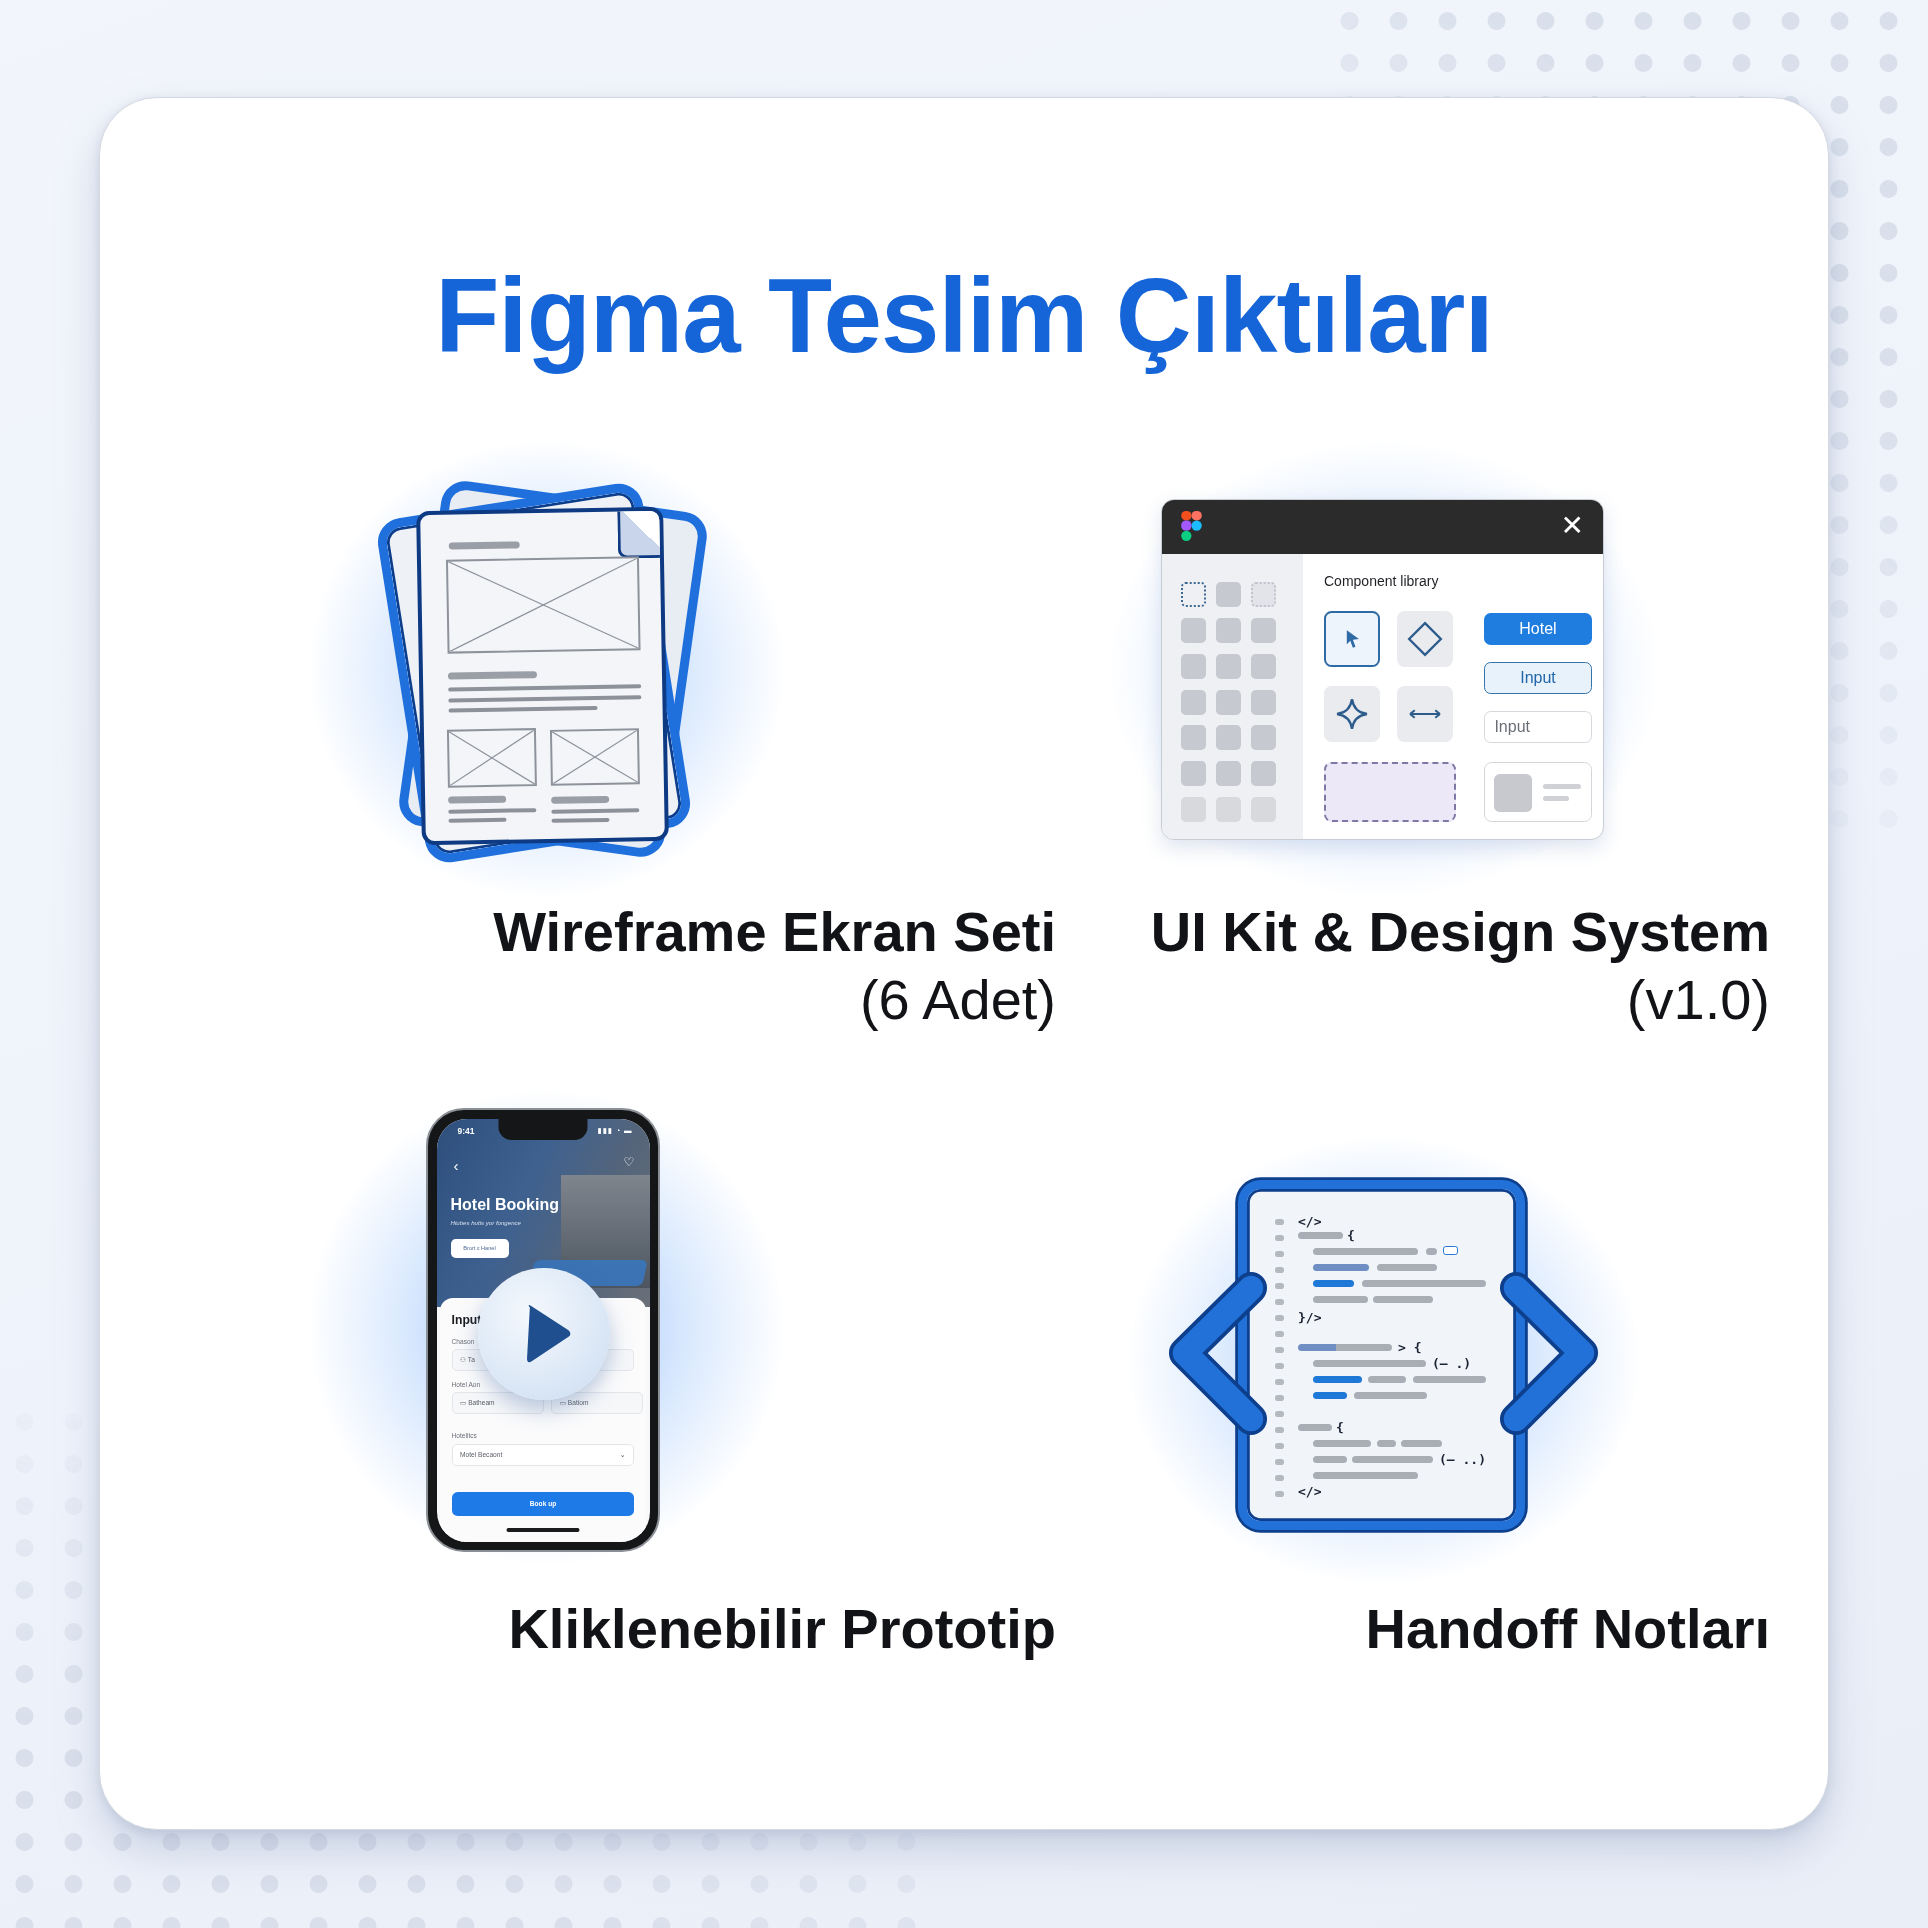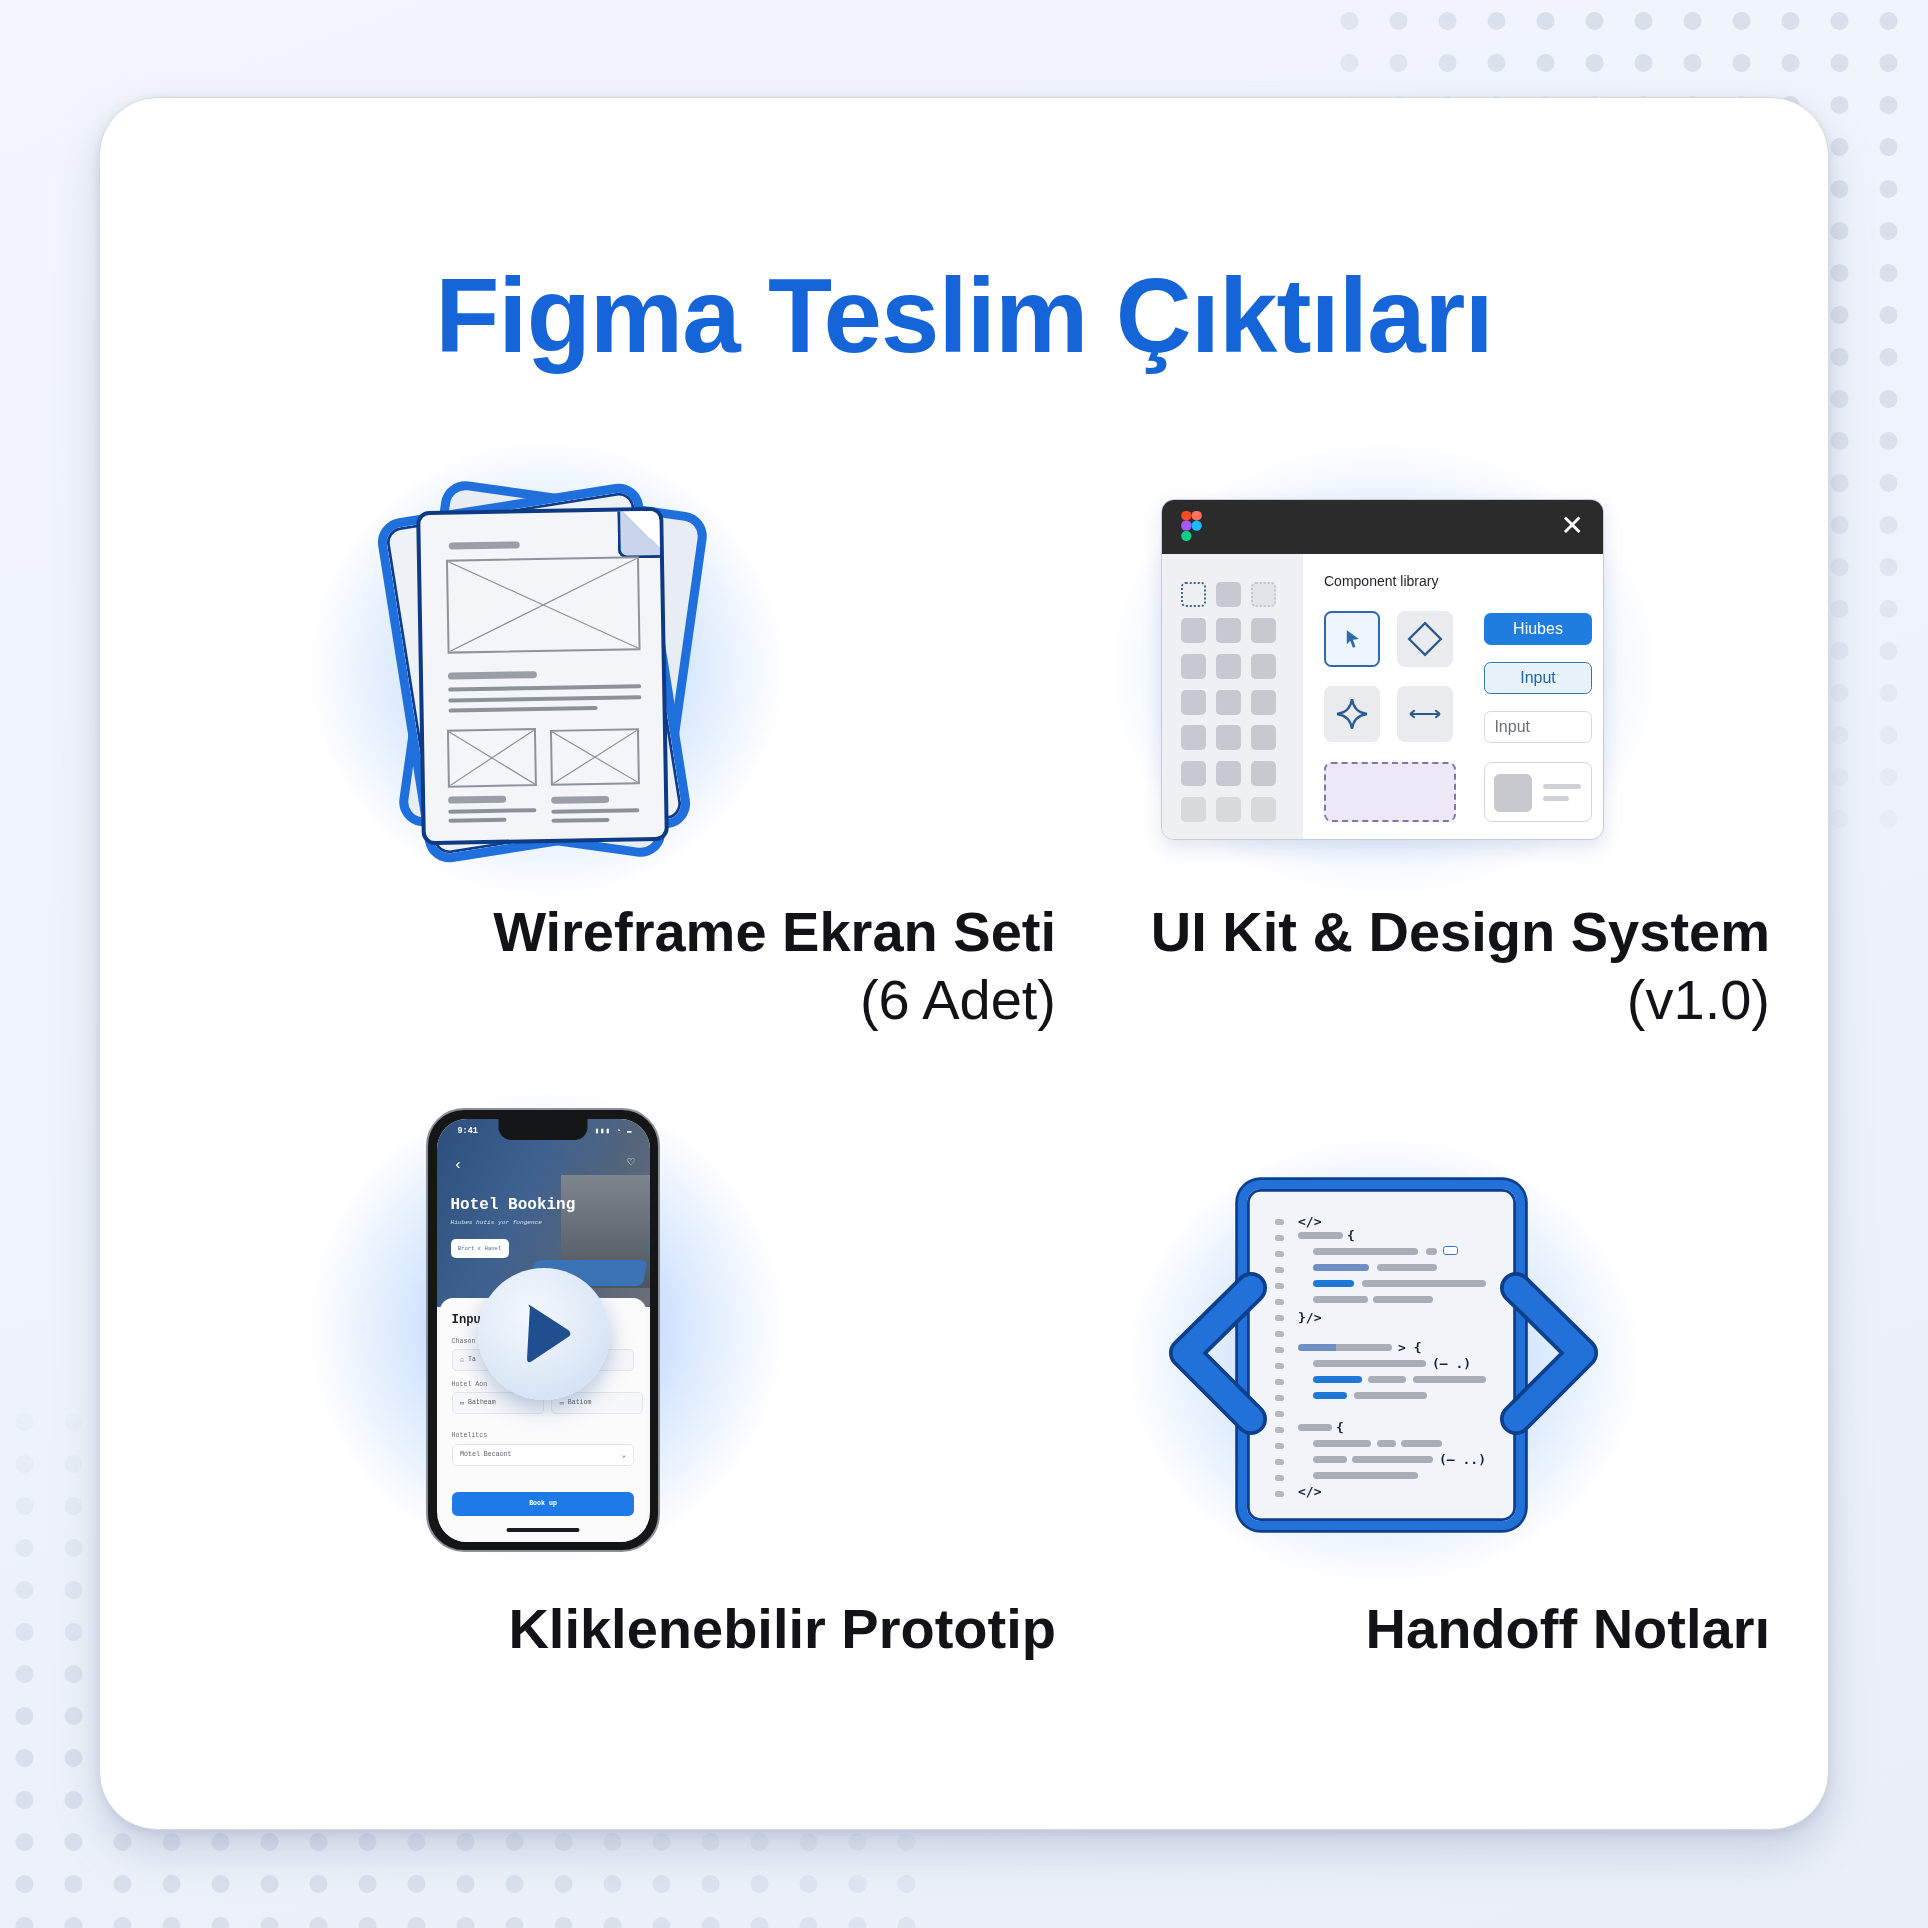--- a/index.html
+++ b/index.html
@@ -80,21 +80,21 @@
   .fbtn.outline { top: 162px; background: #e8f2fb; color: #2266aa; border: 1.9px solid #3673a8; }
   .fbtn.plain { top: 211px; background: #fff; color: #6a6e76; border: 1.9px solid #d6d8dd; justify-content: flex-start; padding-left: 9.4px; }
   .fig .dashbox { position: absolute; left: 162px; top: 262px; width: 132px; height: 60px; border: 2.8px dashed #7e78a6; border-radius: 7.5px; background: #ece8f8; }
   .fig .cardbox { position: absolute; left: 322px; top: 262px; width: 108px; height: 60px; border: 1.9px solid #d4d6db; border-radius: 7.5px; background: #fff; }
   .fig .cardbox .sq { position: absolute; left: 9.4px; top: 11.3px; width: 38px; height: 38px; background: #c7c9cf; border-radius: 5.6px; }
   .fig .cardbox .ln { position: absolute; height: 4.7px; border-radius: 2.8px; background: #cfd1d6; }
 
   
   .phone { position: absolute; left: 426px; top: 1108px; width: 234px; height: 444px;
     border-radius: 38px; background: #151618; border: 2.8px solid #8b8f96; padding: 8.5px; }
-  .screen { position: relative; width: 100%; height: 100%; border-radius: 30px; overflow: hidden; background: #f7f8fa; font-family: Liberation Mono, monospace; }
+  .screen { position: relative; width: 100%; height: 100%; border-radius: 30px; overflow: hidden; background: #f7f8fa; }
   .hero { position: absolute; left: 0; right: 0; top: 0; height: 188px;
     background: linear-gradient(115deg, #2e4f7c 0%, #3e6190 40%, #55657a 70%, #6a6f78 100%); }
   .hero .room { position: absolute; right: 0; top: 56px; width: 89px; height: 113px; background: linear-gradient(180deg, #7f858d, #4c5560); }
   .hero .bed { position: absolute; right: 4.7px; bottom: 21px; width: 113px; height: 26px; background: #3b73b4; border-radius: 5.6px; transform: skewX(-12deg); }
   .notch { position: absolute; left: 50%; top: 0; transform: translateX(-50%); width: 89px; height: 21px; background: #151618; border-bottom-left-radius: 13px; border-bottom-right-radius: 13px; }
   .sb-time { position: absolute; left: 21px; top: 7.5px; font-size: 8.5px; color: #fff; font-weight: 700; }
   .sb-icons { position: absolute; right: 17px; top: 7.5px; font-size: 7.5px; color: #fff; letter-spacing: 0.9px; }
   .back { position: absolute; left: 17px; top: 38px; color: #fff; font-size: 15px; }
   .heart { position: absolute; right: 15px; top: 36px; color: #fff; font-size: 12.2px; }
   .h-title { position: absolute; left: 14px; top: 77px; color: #fff; font-weight: 700; font-size: 16px; }
@@ -240,21 +240,21 @@
   <div class="tile" style="left:162px; top:186px;">
     <svg viewBox="0 0 60 60">
         <path d="M30 14 Q32 28 46 30 Q32 32 30 46 Q28 32 14 30 Q28 28 30 14 Z" fill="none" stroke="#2d5c8c" stroke-width="2.5"></path>
       </svg>
   </div>
   <div class="tile" style="left:235px; top:186px;">
     <svg viewBox="0 0 60 60">
         <path d="M14 30 H46 M14 30 L19 26 M14 30 L19 34 M46 30 L41 26 M46 30 L41 34" fill="none" stroke="#2d5c8c" stroke-width="2.2"></path>
       </svg>
   </div>
-  <div class="fbtn primary">Hiubes</div>
+  <div class="fbtn primary">Hotel</div>
   <div class="fbtn outline">Input</div>
   <div class="fbtn plain">Input</div>
   <div class="dashbox"></div>
   <div class="cardbox">
     <div class="sq"></div>
     <div class="ln" style="left:58px; top:21px; width:38px;"></div>
     <div class="ln" style="left:58px; top:33px; width:26px;"></div>
   </div>
 </div>
 

